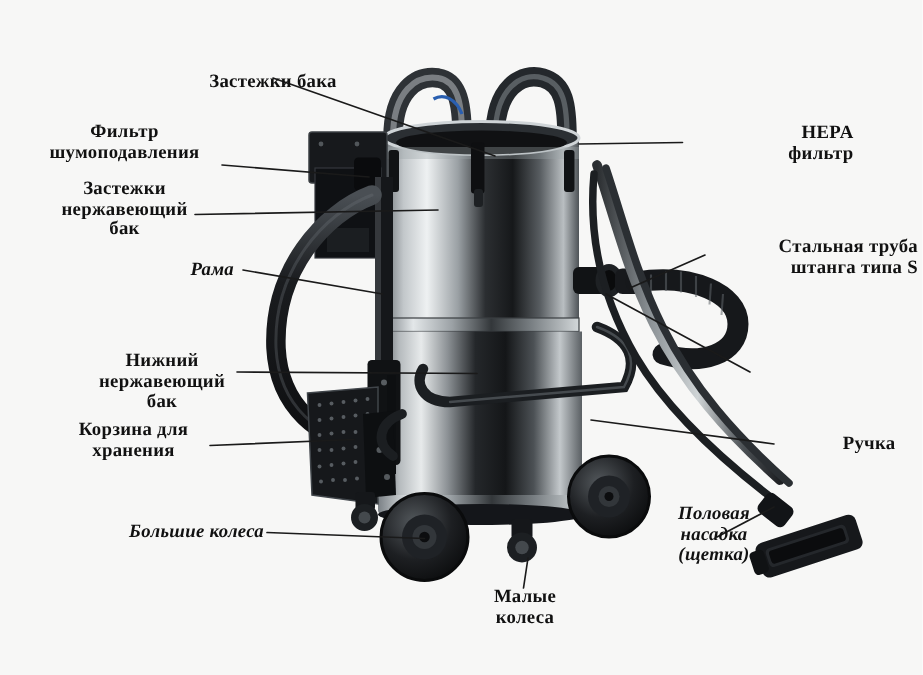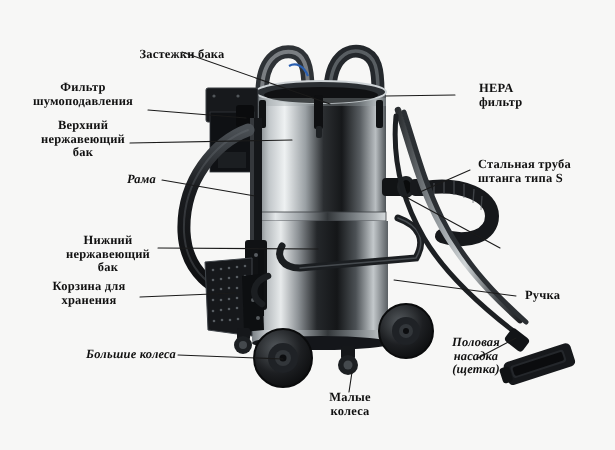--- a/index.html
+++ b/index.html
@@ -26,21 +26,21 @@
     position: absolute;
     font-weight: bold;
     color: #111111;
     font-size: 12.5px;
     line-height: 13.5px;
     letter-spacing: 0.2px;
     white-space: pre-line;
     text-rendering: geometricPrecision;
   }
   .label.right-al { text-align: right; font-style: italic; }
-  .label.left-al  { text-align: left; }
+  .label.left-al  { text-align: right; }
   .label.ctr-al   { text-align: center; }
 </style>
 </head>
 <body>
 
 <div id="diagram">
 
   <svg id="svg-layer" viewBox="0 0 615 450">
     <defs>
       <linearGradient id="steelV" x1="0" y1="0" x2="1" y2="0">
@@ -274,21 +274,21 @@
       <line x1="516" y1="296" x2="394" y2="280"></line>
       <line x1="478" y1="358" x2="516" y2="338"></line>
     </g>
   </svg>
 
   <div class="label ctr-al" style="left:124px; top:32px; width:116px;margin-top:16px;">Застежки бака</div>
 
   <div class="label ctr-al" style="left:16px; top:81px; width:134px;">Фильтр
 шумоподавления</div>
 
-  <div class="label ctr-al" style="left:34px; top:119px; width:98px;">Верхний
+  <div class="label ctr-al" style="left:34px; top:119px; width:98px;">Застежки
 нержавеющий
 бак</div>
 
   <div class="label right-al" style="left:78px; top:173px; width:78px;">Рама</div>
 
   <div class="label ctr-al" style="left:58px; top:234px; width:100px;">Нижний
 нержавеющий
 бак</div>
 
   <div class="label right-al" style="left:58px; top:348px; width:118px;">Большие колеса</div>

